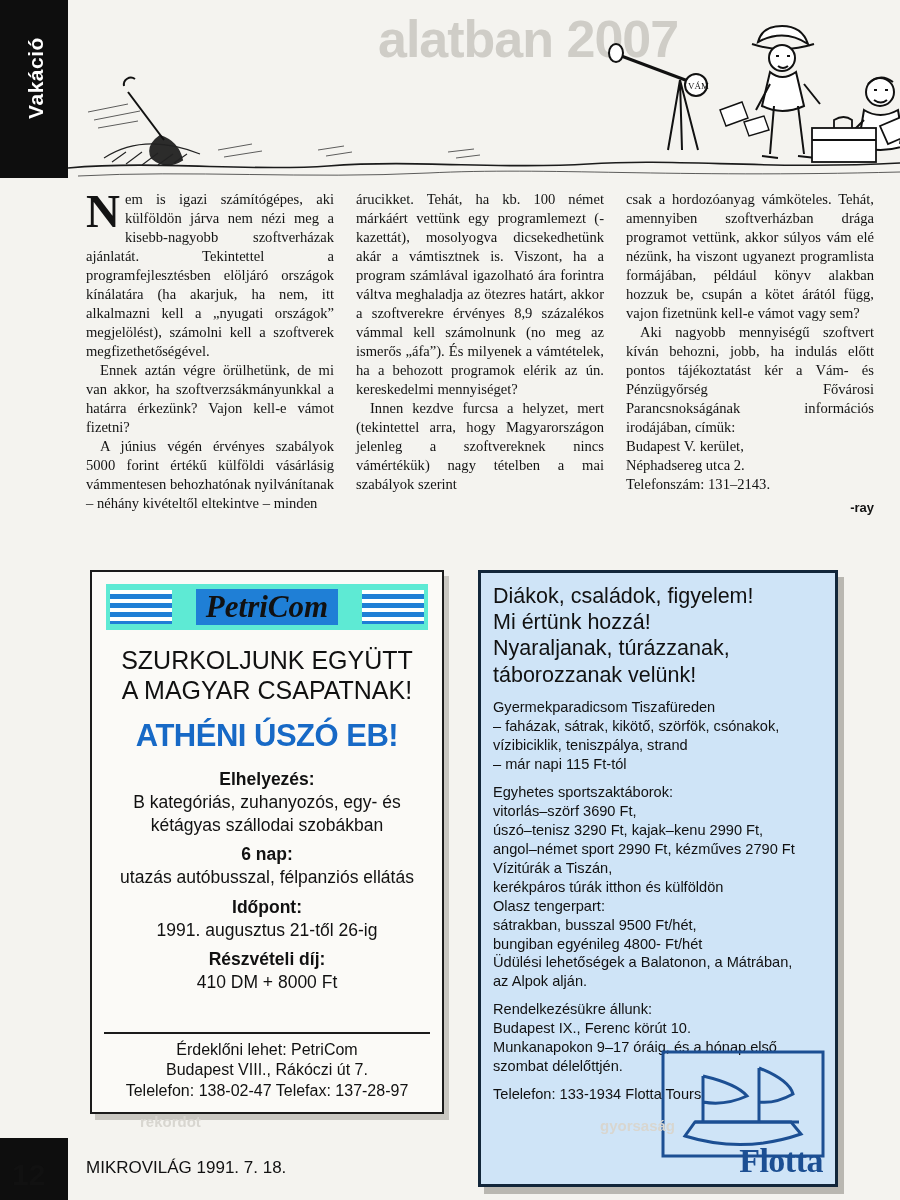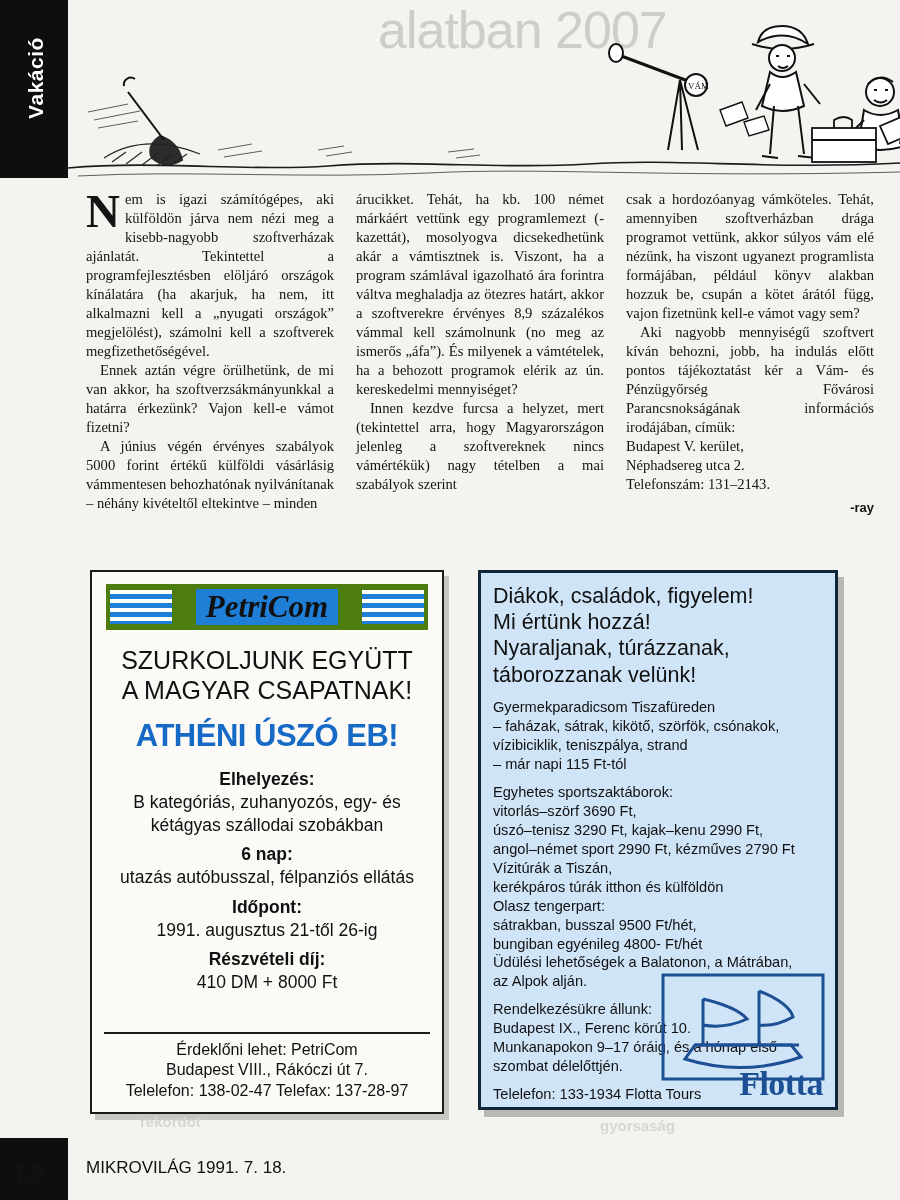--- a/index.html
+++ b/index.html
@@ -65,23 +65,23 @@
     position: absolute;
     left: 68px;
     top: 0;
     right: 0;
     height: 180px;
     overflow: hidden;
   }
   .ghost-title {
     position: absolute;
     left: 310px;
-    top: 0;
+    top: 9px;
     font-size: 52px;
-    font-weight: normal;
+    font-weight: bold;
     color: #cfcdc7;
     letter-spacing: -1px;
     white-space: nowrap;
   }
   .main-title {
     position: absolute;
     left: 26px;
     top: 14px;
     font-size: 44px;
     font-weight: bold;
@@ -145,21 +145,21 @@
     height: 540px;
     background: #fbfaf7;
     border: 2px solid #1b1b1b;
     box-shadow: 5px 6px 0 #c9c7c1;
     text-align: center;
   }
   .petri-bar {
     position: relative;
     margin: 12px 14px 0 14px;
     height: 46px;
-    background: #4d7c0f;
+    background: #5eead4;
     display: flex;
     align-items: center;
     justify-content: center;
   }
   .petri-bar .stripes-l,
   .petri-bar .stripes-r {
     position: absolute;
     top: 6px;
     width: 62px;
     height: 34px;
@@ -207,21 +207,21 @@
     padding-top: 6px;
     font-size: 16px;
     line-height: 1.3;
   }
 
   .ad-right {
     position: absolute;
     left: 478px;
     top: 570px;
     width: 360px;
-    height: 540px;
+    height: 617px;
     background: #cfe4f7;
     border: 3px solid #12263a;
     box-shadow: 6px 7px 0 #b9b7b1;
     padding: 10px 12px;
     box-sizing: border-box;
     overflow: hidden;
   }
   .ad-r-head {
     font-size: 21.5px;
     line-height: 1.22;

